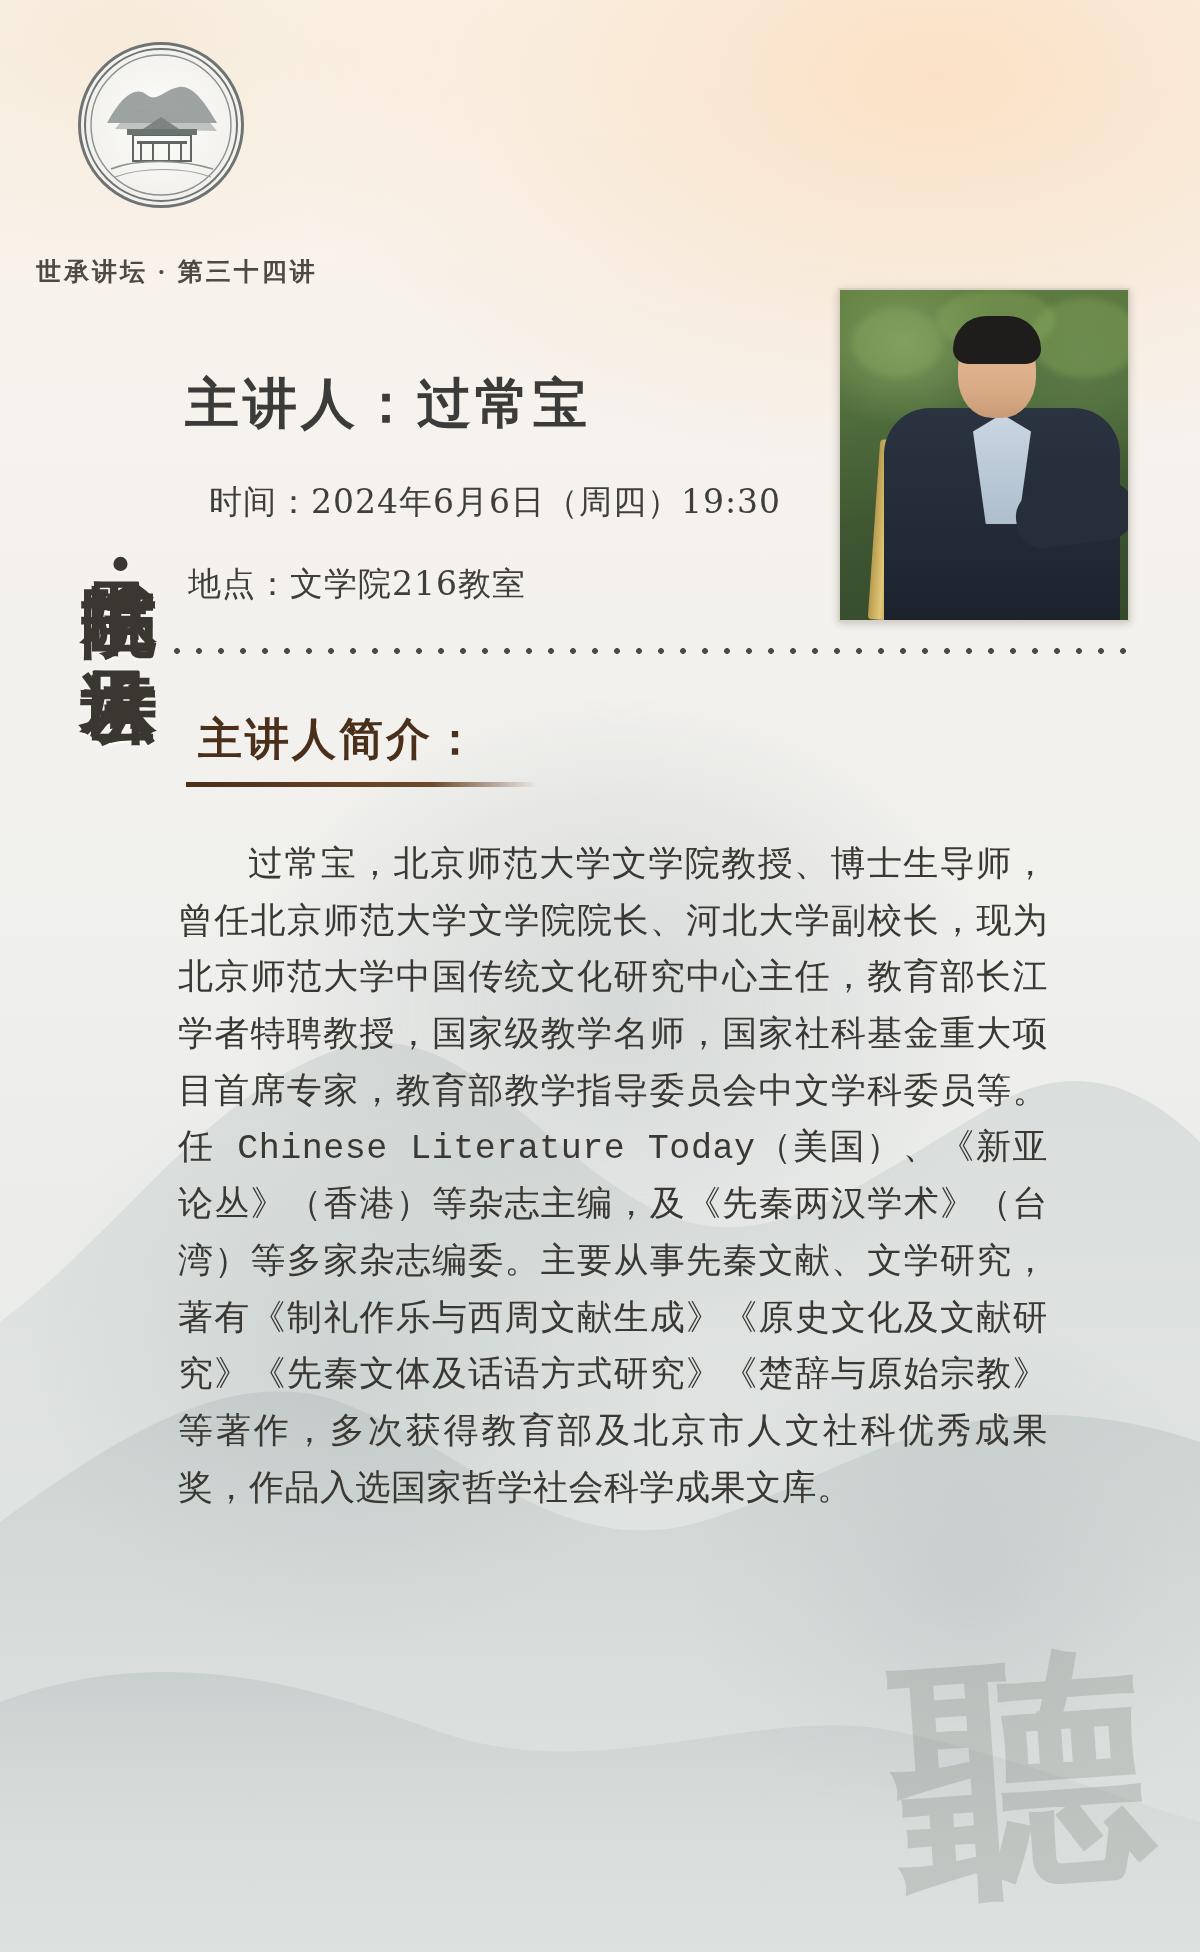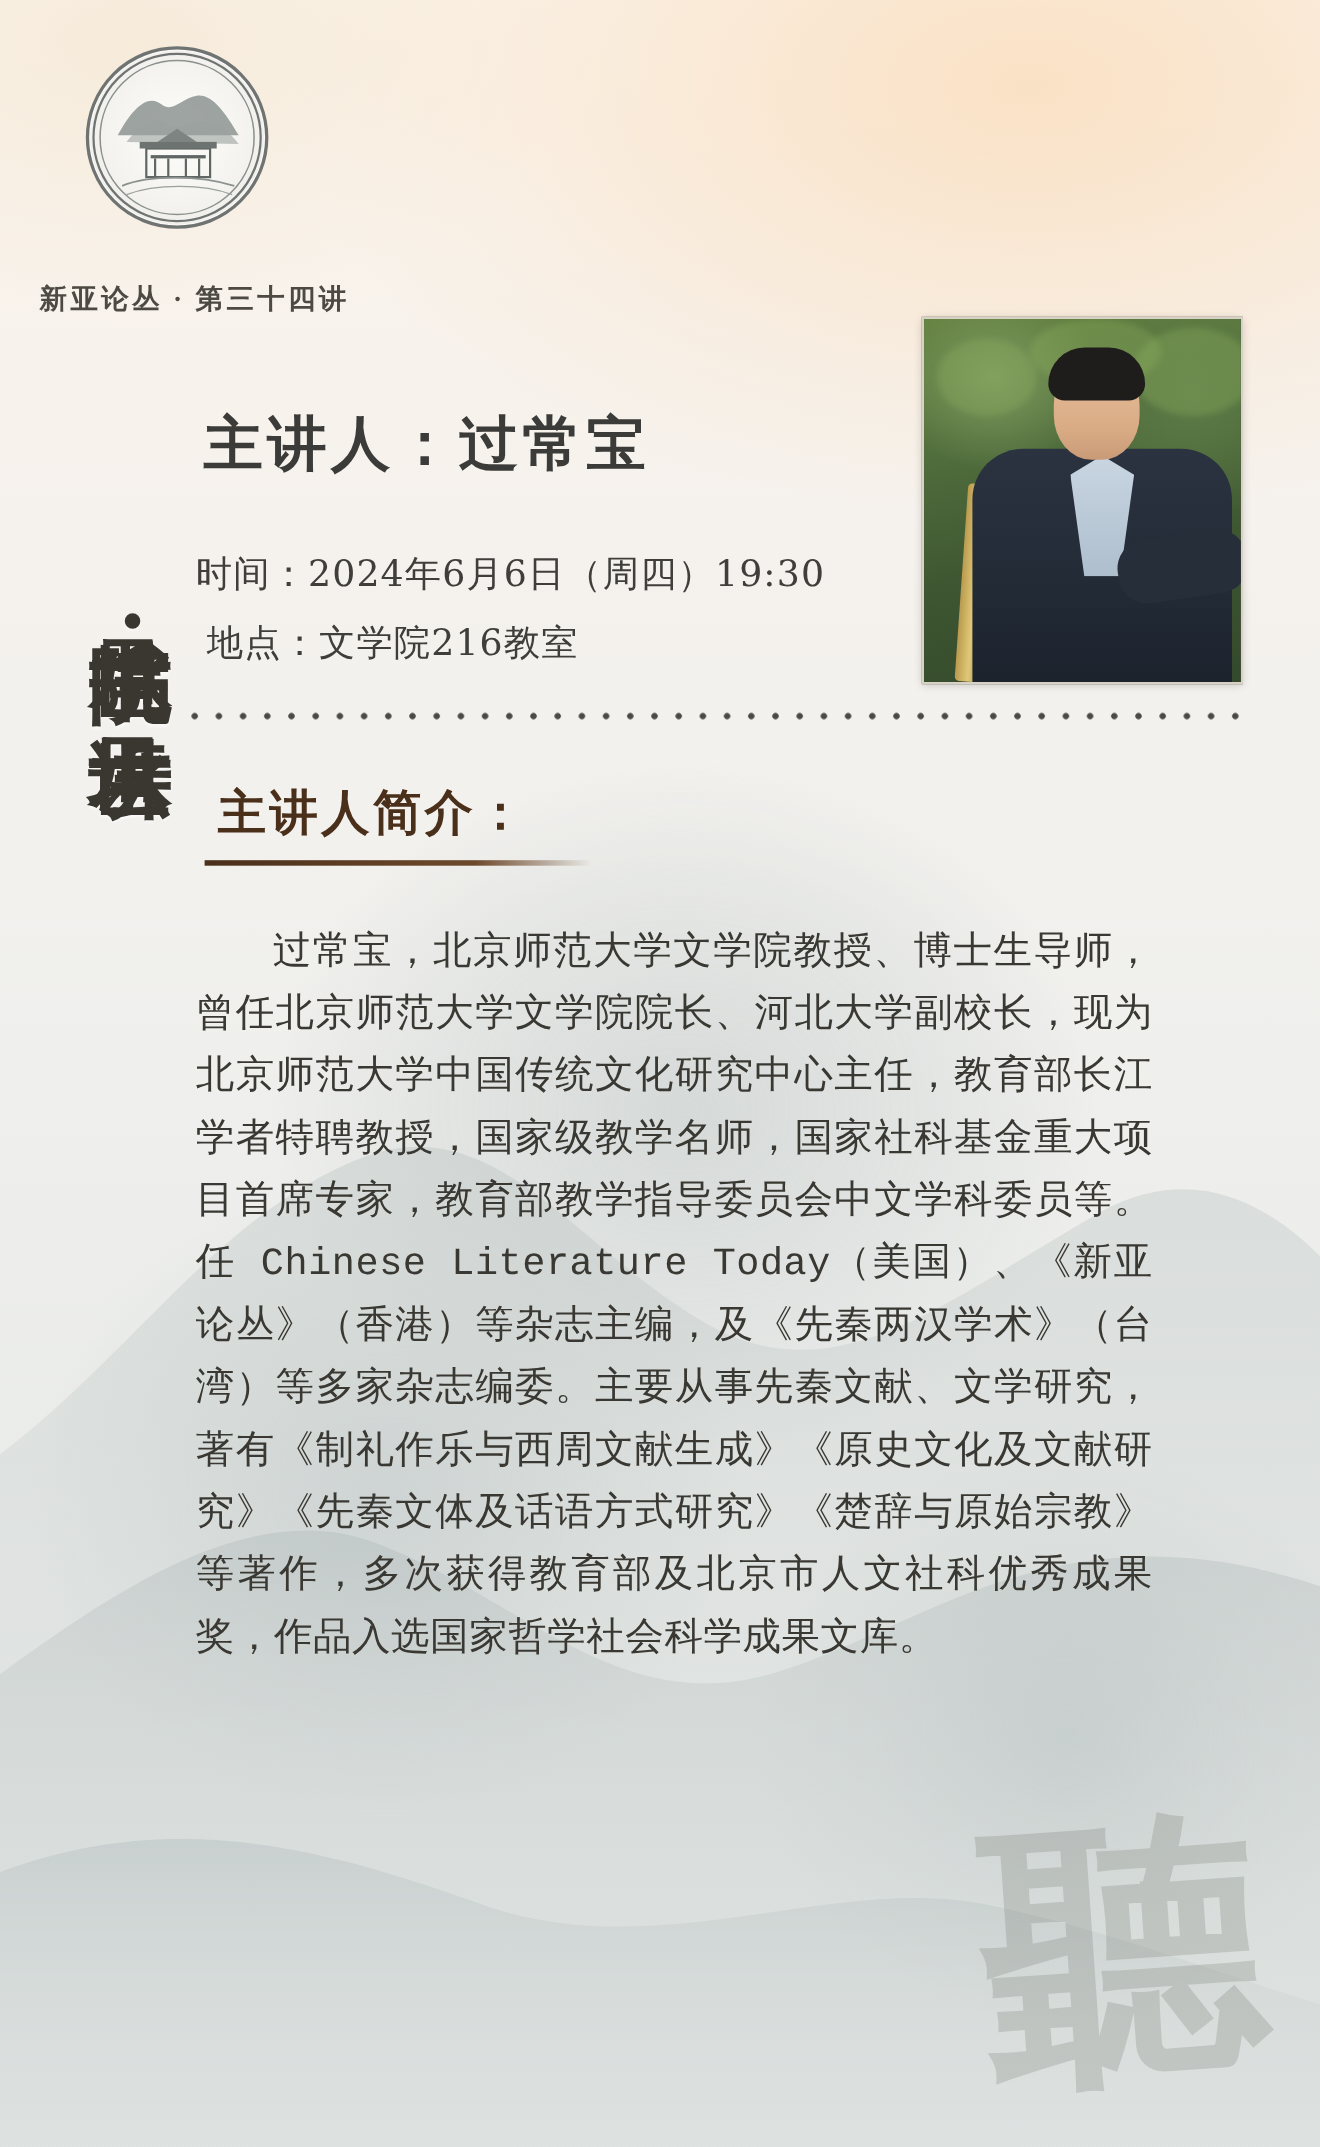--- a/index.html
+++ b/index.html
@@ -107,21 +107,21 @@
     font-family: "DejaVu Serif", "Liberation Serif", serif;
   }
   .meta {
     position: absolute;
     left: 178px;
     font-size: 33px;
     color: #3f3e3b;
     letter-spacing: 1px;
     font-family: "DejaVu Serif", "Liberation Serif", serif;
   }
-  .meta-time { top: 500px; }
+  .meta-time { top: 480px; margin-left: 31px; }
   .meta-place { top: 562px; margin-left: 10px; }
 
   
   .portrait {
     position: absolute;
     left: 838px; top: 288px;
     width: 288px; height: 330px;
     border: 2px solid #d8d2c6;
     overflow: hidden;
     background: #2f3b2c;
@@ -275,21 +275,21 @@
       <line x1="72" y1="99" x2="72" y2="116" stroke="#5f6664" stroke-width="2"></line>
       <line x1="88" y1="99" x2="88" y2="116" stroke="#5f6664" stroke-width="2"></line>
       <line x1="100" y1="99" x2="100" y2="116" stroke="#5f6664" stroke-width="2"></line>
       <path d="M30,124 C54,114 100,114 132,124" fill="none" stroke="#8a918e" stroke-width="1.6"></path>
       <path d="M34,132 C60,122 104,122 130,132" fill="none" stroke="#9aa19e" stroke-width="1.2"></path>
       <circle cx="80" cy="80" r="76" fill="none" stroke="#6f7472" stroke-width="2"></circle>
     </svg>
   </div>
 
 
-  <div class="subline">新亚论丛 · 第三十四讲</div>
+  <div class="subline">世承讲坛 · 第三十四讲</div>
 
   <div class="vertical-title">世承书院·世承讲坛</div>
 
   <div class="speaker-name">主讲人：过常宝</div>
   <div class="meta meta-time">时间：2024年6月6日（周四）19:30</div>
   <div class="meta meta-place">地点：文学院216教室</div>
 
   <div class="portrait">
     <div class="bg"></div>
     <div class="leaf" style="left:12px;top:18px;width:90px;height:70px;"></div>

